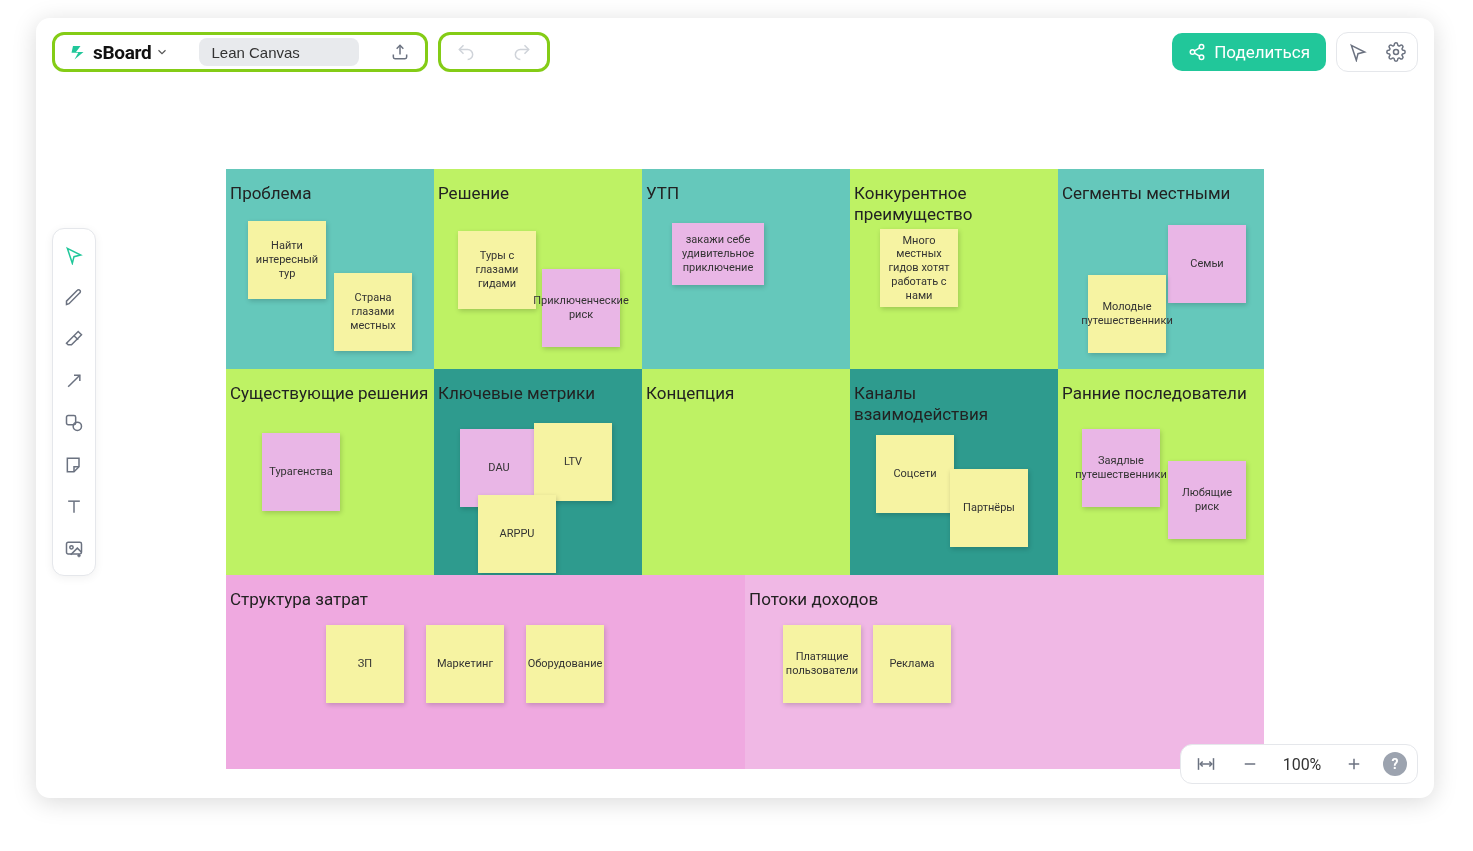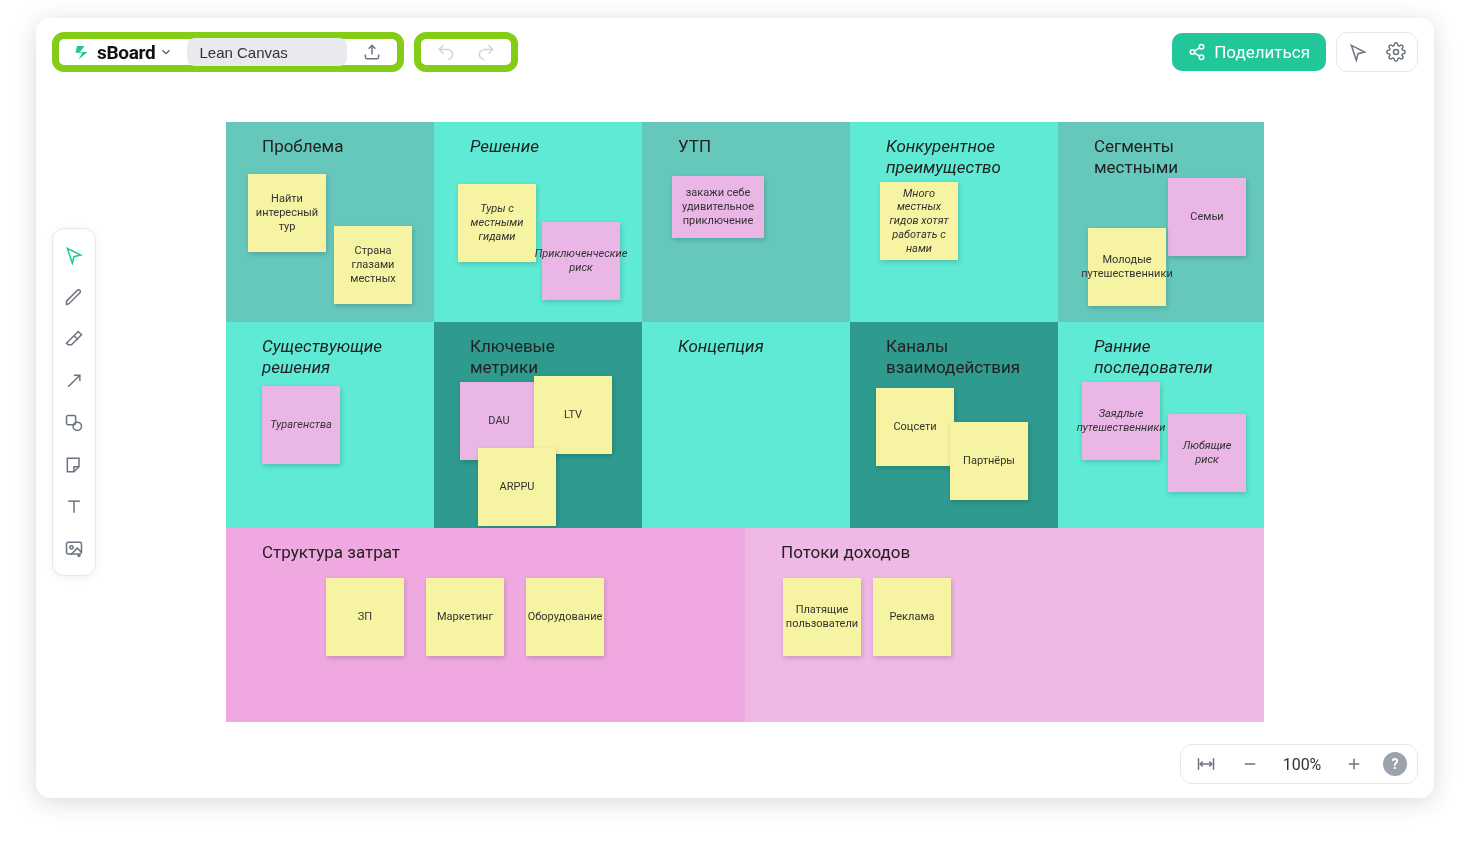--- a/index.html
+++ b/index.html
@@ -25,27 +25,27 @@
   .topbar {
     position: absolute;
     top: 12px; left: 16px; right: 16px;
     height: 44px;
     display: flex;
     align-items: center;
     gap: 10px;
   }
   .pill {
     background: #fff;
-    border: 7px solid #84cc16;
+    border: 3px solid #84cc16;
     border-radius: 12px;
     height: 40px;
     display: flex;
     align-items: center;
     padding: 0 10px;
-    gap: 10px;
+    gap: 26px;
   }
   .logo-wrap { display: flex; align-items: center; gap: 4px; padding: 0 4px; cursor: pointer; }
   .logo-mark {
     width: 20px; height: 20px;
     color: #21c79a;
     display: inline-flex; align-items: center; justify-content: center;
   }
   .logo-text { font-weight: 700; font-size: 19px; letter-spacing: -0.3px; color: #111; }
   .chev { color: #555; display:inline-flex; }
   .title-input {
@@ -112,21 +112,22 @@
   .tool.active { color: #21c79a; }
 
   
   .canvas {
     position: absolute;
     left: 190px; top: 104px;
     width: 1038px; height: 600px;
   }
   .section {
     position: absolute;
-    padding: 14px 36px;
+    padding: 14px 4px;
+    margin-top: 47px;
   }
   .section-title {
     font-size: 17px;
     color: #222;
     font-weight: 400;
     line-height: 1.25;
   }
   .sticky {
     position: absolute;
     width: 78px; height: 78px;
@@ -137,21 +138,21 @@
     padding: 6px;
     color: #333;
     box-shadow: 1px 2px 5px rgba(0,0,0,0.18);
     cursor: move;
   }
   .sticky.yellow { background: #f6f3a2; }
   .sticky.pink   { background: #e9b6e6; }
 
   
   .bg-teal-1 { background: #65c8bb; }
-  .bg-teal-2 { background: #5eead4; font-style: italic; }
+  .bg-teal-2 { background: #bef264; }
   .bg-teal-3 { background: #2e9b8e; }
   .bg-pink-1 { background: #efa9e0; }
   .bg-pink-2 { background: #f0b8e5; }
 
   
   .zoom-bar {
     position: absolute;
     right: 16px; bottom: 14px;
     background: #fff;
     border: 1px solid #e5e7eb;
@@ -299,21 +300,21 @@
   <div class="canvas">
 
     <div class="section bg-teal-1" style="left:0;top:0;width:208px;height:200px">
       <div class="section-title">Проблема</div>
       <div class="sticky yellow" style="left:22px;top:52px">Найти интересный тур</div>
       <div class="sticky yellow" style="left:108px;top:104px">Страна глазами местных</div>
     </div>
 
     <div class="section bg-teal-2" style="left:208px;top:0;width:208px;height:200px">
       <div class="section-title">Решение</div>
-      <div class="sticky yellow" style="left:24px;top:62px">Туры с местными гидами</div>
+      <div class="sticky yellow" style="left:24px;top:62px">Туры с глазами гидами</div>
       <div class="sticky pink" style="left:108px;top:100px">Приключенческие риск</div>
     </div>
 
     <div class="section bg-teal-1" style="left:416px;top:0;width:208px;height:200px">
       <div class="section-title">УТП</div>
       <div class="sticky pink" style="left:30px;top:54px;width:92px;height:62px">закажи себе удивительное приключение</div>
     </div>
 
     <div class="section bg-teal-2" style="left:624px;top:0;width:208px;height:200px">
       <div class="section-title">Конкурентное преимущество</div>

